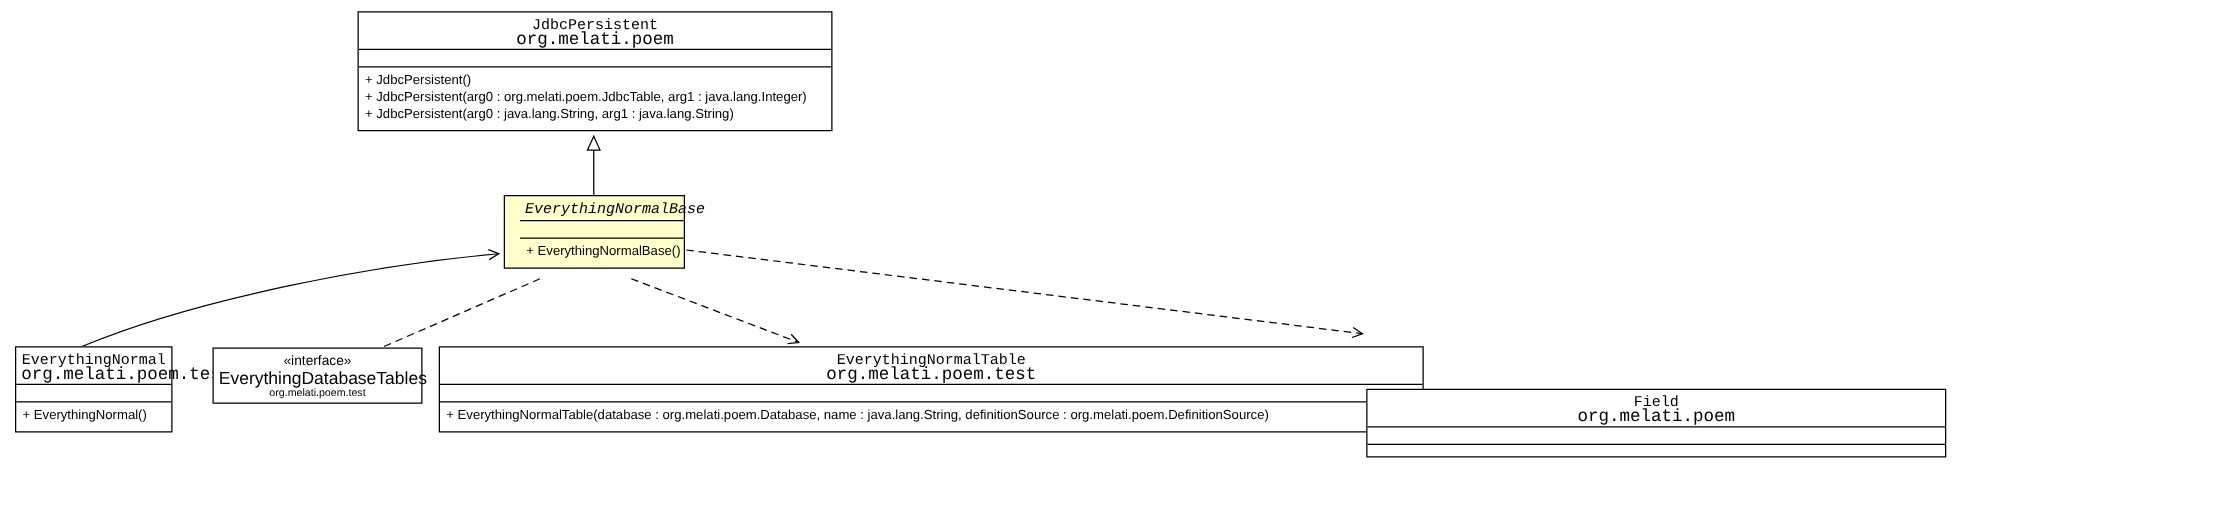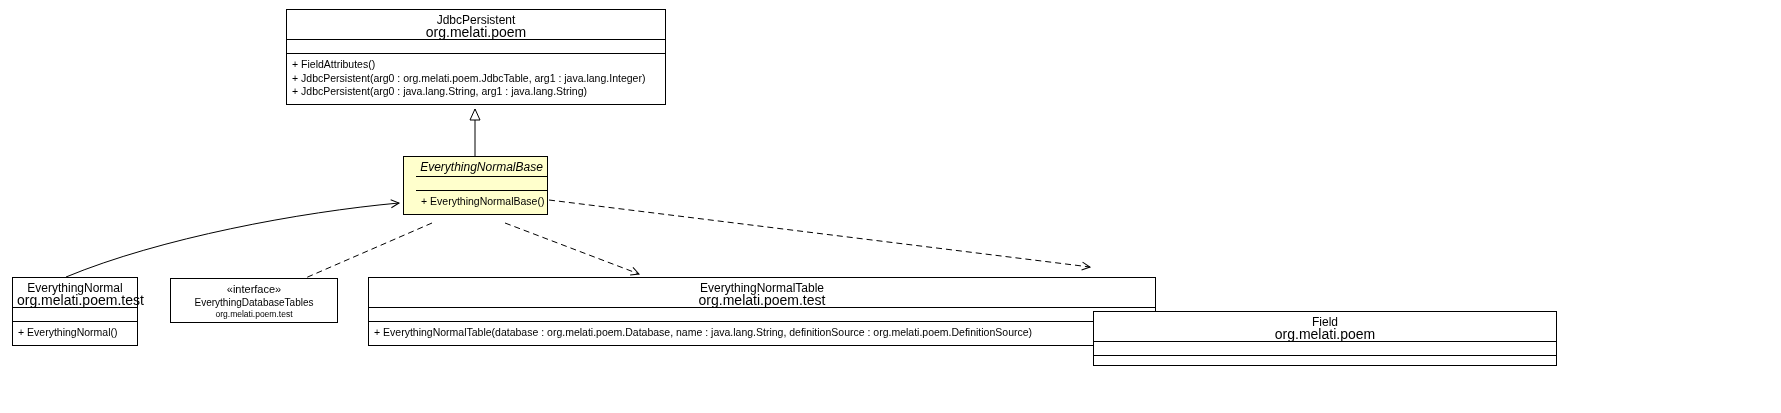--- a/index.html
+++ b/index.html
@@ -29,20 +29,21 @@
     color: #000000;
   }
   .uml-class.abstract {
     background: #ffffcc;
     padding-left: 12px;
   }
   .uml-header {
     text-align: center;
     padding: 3px 4px 2px 4px;
     border-bottom: 1px solid #000000;
+    font-family: Liberation Mono, monospace;
   }
   .uml-title {
     font-size: 12px;
     line-height: 14px;
     white-space: nowrap;
   }
   .abstract .uml-title {
     font-style: italic;
   }
   .uml-package {
@@ -72,21 +73,21 @@
     color: #000000;
     text-align: center;
     padding: 4px 4px 3px 4px;
   }
   .uml-stereotype {
     font-size: 11px;
     line-height: 13px;
     white-space: nowrap;
   }
   .uml-interface .uml-title {
-    font-size: 10px;
+    font-size: 14px;
     line-height: 13px;
   }
   .uml-interface .uml-package {
     font-size: 8.5px;
     line-height: 10px;
   }
 </style>
 </head>
 <body>
 
@@ -113,21 +114,21 @@
     <line x1="549" y1="200" x2="1090" y2="267" stroke="#000000" stroke-width="1" stroke-dasharray="6,4" marker-end="url(#openArrow)"></line>
   </svg>
 
   <div class="uml-class" style="left:286px; top:9px; width:380px;">
     <div class="uml-header">
       <div class="uml-title">JdbcPersistent</div>
       <div class="uml-package">org.melati.poem</div>
     </div>
     <div class="uml-fields"></div>
     <div class="uml-methods">
-      <div class="uml-method">+ FieldAttributes()</div>
+      <div class="uml-method">+ JdbcPersistent()</div>
       <div class="uml-method">+ JdbcPersistent(arg0 : org.melati.poem.JdbcTable, arg1 : java.lang.Integer)</div>
       <div class="uml-method">+ JdbcPersistent(arg0 : java.lang.String, arg1 : java.lang.String)</div>
     </div>
   </div>
 
   <div class="uml-class abstract" style="left:403px; top:156px; width:145px;">
     <div class="uml-header">
       <div class="uml-title">EverythingNormalBase</div>
     </div>
     <div class="uml-fields"></div>
@@ -146,21 +147,21 @@
       <div class="uml-method">+ EverythingNormal()</div>
     </div>
   </div>
 
   <div class="uml-interface" style="left:170px; top:278px; width:168px; height:45px;">
     <div class="uml-stereotype">«interface»</div>
     <div class="uml-title">EverythingDatabaseTables</div>
     <div class="uml-package">org.melati.poem.test</div>
   </div>
 
-  <div class="uml-class" style="left:368px; top:277px; width:788px;">
+  <div class="uml-class" style="left:351px; top:277px; width:788px;">
     <div class="uml-header">
       <div class="uml-title">EverythingNormalTable</div>
       <div class="uml-package">org.melati.poem.test</div>
     </div>
     <div class="uml-fields"></div>
     <div class="uml-methods">
       <div class="uml-method">+ EverythingNormalTable(database : org.melati.poem.Database, name : java.lang.String, definitionSource : org.melati.poem.DefinitionSource)</div>
     </div>
   </div>
 

